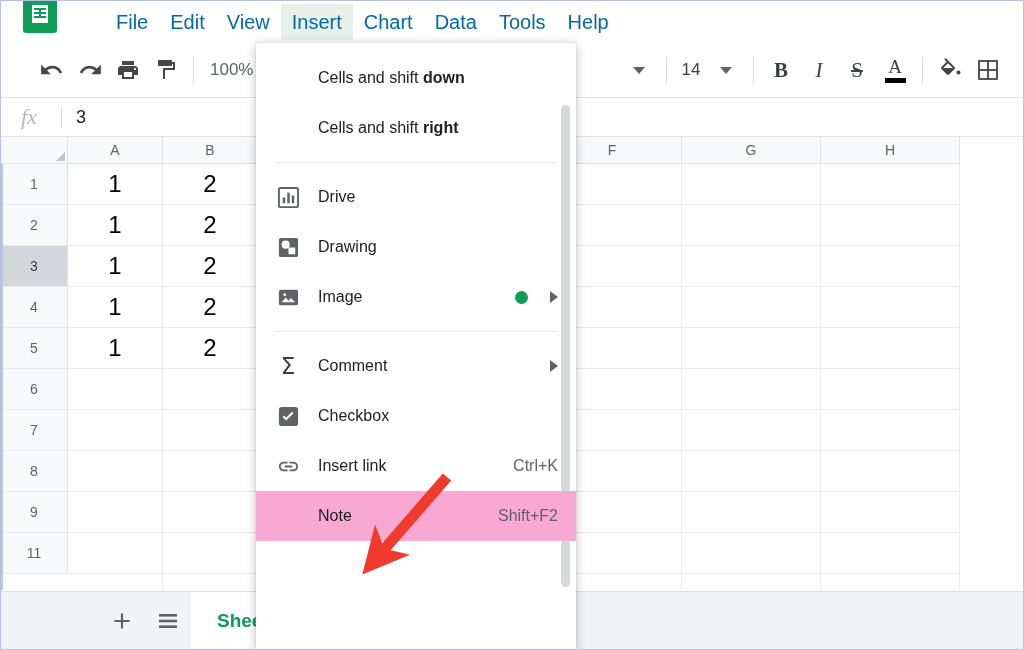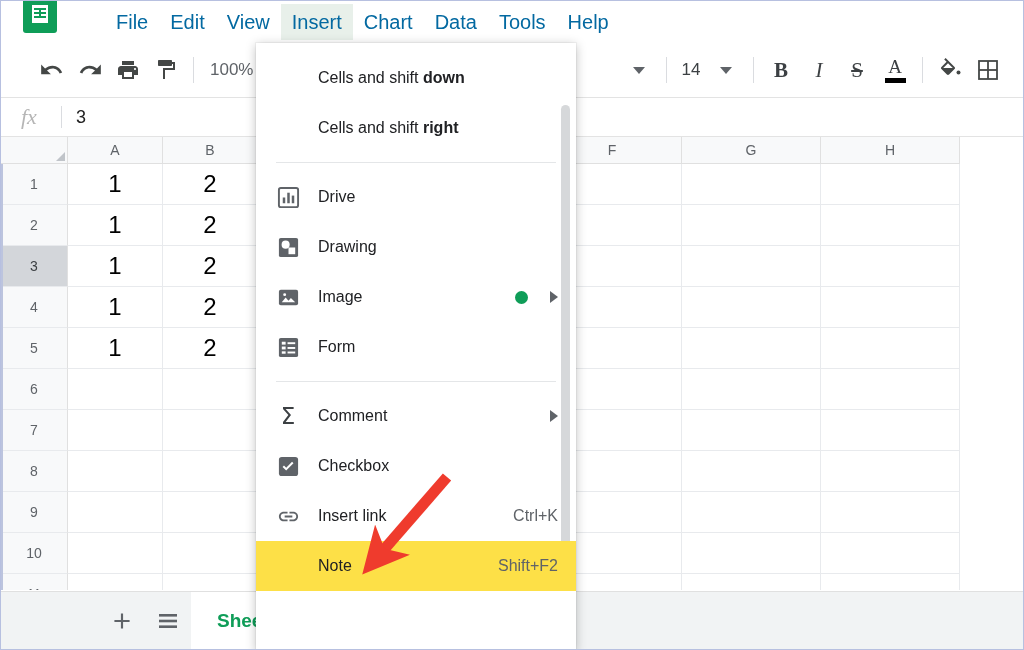--- a/index.html
+++ b/index.html
@@ -163,21 +163,21 @@
     position:absolute; left:255px; top:42px; width:320px; height:608px;
     background:#fff;
     box-shadow: 0 2px 10px rgba(0,0,0,0.25), 0 0 0 1px rgba(0,0,0,0.04);
     overflow:hidden; z-index:50;
     padding-top: 10px;
   }
   .dd-item {
     position:relative; height:50px; display:flex; align-items:center;
     padding-left: 20px; padding-right: 18px; cursor:pointer;
   }
-  .dd-item.highlight { background:#fde047; }
+  .dd-item.highlight { background:#f9a8d4; }
   .dd-icon {
     width:24px; height:24px; margin-right:18px; flex:0 0 24px;
     display:flex; align-items:center; justify-content:center;
   }
   .dd-label { font-size:16px; color:#202124; white-space:nowrap; }
   .dd-label b { font-weight:bold; }
   .dd-shortcut {
     margin-left:auto; font-size:16px; color:#5f6368; white-space:nowrap;
   }
   .dd-arrow {
@@ -317,21 +317,20 @@
     <div class="rowhead-col" id="rowheads">
         <div class="rowhead">1</div>
         <div class="rowhead">2</div>
         <div class="rowhead selected">3</div>
         <div class="rowhead">4</div>
         <div class="rowhead">5</div>
         <div class="rowhead">6</div>
         <div class="rowhead">7</div>
         <div class="rowhead">8</div>
         <div class="rowhead">9</div>
-        <div class="rowhead">10</div>
         <div class="rowhead">11</div>
       </div>
     <div class="rowhead-accent"></div>
     <div class="cells" id="cellarea">
         <div class="cell-row">
           <div class="cell" style="width: 95px;">1</div>
           <div class="cell" style="width: 95px;">2</div>
           <div class="cell" style="width: 95px;"></div>
           <div class="cell" style="width: 95px;"></div>
           <div class="cell" style="width: 95px;"></div>
@@ -496,34 +495,20 @@
           <svg width="23" height="23" viewBox="0 0 24 24">
             <rect x="2" y="4" width="20" height="16" rx="2" fill="#5f6368"></rect>
             <path d="M5 17l4-5 3 3.5 2.5-3 4.5 4.5z" fill="#fff"></path>
             <circle cx="8" cy="9" r="1.5" fill="#fff"></circle>
           </svg>
         </span>
         <span class="dd-label">Image</span>
         <span class="dd-green-dot" style="background: rgb(15, 157, 88);"></span>
         <span class="dd-arrow" style="margin-left: 0px;"></span>
       </div>
-      <div class="dd-item">
-        <span class="dd-icon">
-          <svg width="23" height="23" viewBox="0 0 24 24">
-            <rect x="2" y="2" width="20" height="20" rx="2" fill="#5f6368"></rect>
-            <rect x="5" y="6" width="4" height="3" fill="#fff"></rect>
-            <rect x="5" y="11" width="4" height="3" fill="#fff"></rect>
-            <rect x="5" y="16" width="4" height="2.5" fill="#fff"></rect>
-            <rect x="11" y="6.5" width="8" height="2" fill="#fff"></rect>
-            <rect x="11" y="11.5" width="8" height="2" fill="#fff"></rect>
-            <rect x="11" y="16.2" width="8" height="2" fill="#fff"></rect>
-          </svg>
-        </span>
-        <span class="dd-label">Form</span>
-      </div>
       <div class="dd-sep"></div>
       <div class="dd-item">
         <span class="dd-icon" style="font-size: 23px; color: rgb(60, 64, 67); font-family: &quot;DejaVu Sans&quot;, sans-serif;">Σ</span>
         <span class="dd-label">Comment</span>
         <span class="dd-arrow"></span>
       </div>
       <div class="dd-item">
         <span class="dd-icon">
           <svg width="23" height="23" viewBox="0 0 24 24">
             <rect x="2" y="2" width="20" height="20" rx="3" fill="#5f6368"></rect>

